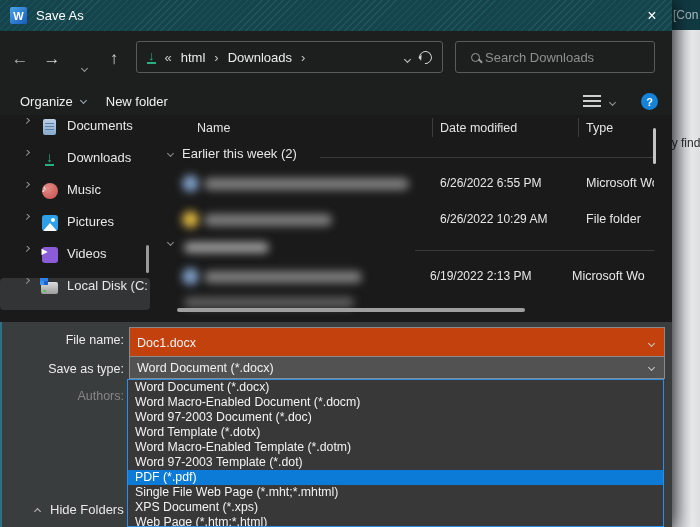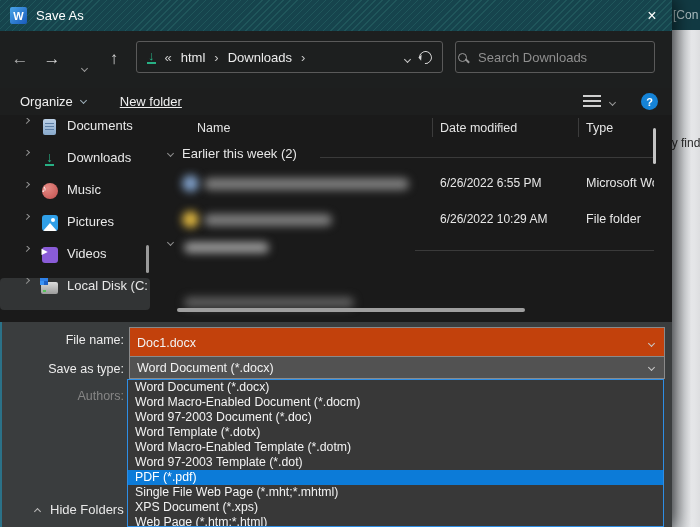--- a/index.html
+++ b/index.html
@@ -41,30 +41,30 @@
 
   .address { position:absolute; left:136px; top:10px; width:307px; height:32px; border:1px solid #5a5a5a; border-radius:3px;
     display:flex; align-items:center; padding:0 10px; color:#ececec; font-size:13px; gap:9px; }
   .drive-glyph { color:#27b084; font-weight:bold; font-size:13px; line-height:11px; border-bottom:2px solid #27b084; padding:0 1px 1px; }
   .addr-sep { color:#c9c9c9; font-size:13px; }
   .addr-spacer { flex:1; }
   .refresh-icon { width:13px; height:13px; border:1.6px solid #d6d6d6; border-radius:50%; border-left-color:transparent; transform:rotate(-40deg); position:relative; }
   .refresh-icon::after { content:""; position:absolute; left:-3px; top:-2px; border:3px solid transparent; border-right-color:#d6d6d6; transform:rotate(45deg); }
 
   .searchbox { position:absolute; left:455px; top:10px; width:200px; height:32px; border:1px solid #5a5a5a; border-radius:3px;
-    display:flex; align-items:center; padding:0 2px; gap:11px; }
+    display:flex; align-items:center; padding:0 15px; gap:5px; }
   .lens-icon { width:9px; height:9px; border:1.5px solid #9a9a9a; border-radius:50%; position:relative; flex:none; }
   .lens-icon::after { content:""; position:absolute; width:5px; height:1.5px; background:#9a9a9a; right:-4px; bottom:-1px; transform:rotate(45deg); }
   .search-ph { color:#8f8f8f; font-size:13px; }
 
   
   .toolrow { position:absolute; top:88px; left:0; right:0; height:27px; background:#1d1e1e; display:flex; align-items:center; color:#f0f0f0; font-size:13px; }
   .organize { margin-left:20px; display:flex; align-items:center; gap:8px; }
   .organize .chev { color:#9fb0ba; margin-top:-2px; }
-  .newfolder { margin-left:34px;text-decoration:underline; }
+  .newfolder { margin-left:20px; }
   .tool-right { position:absolute; right:14px; display:flex; align-items:center; }
   .view-icon { width:18px; height:14px; background-image:repeating-linear-gradient(to bottom,#cfcfcf 0 2px, transparent 2px 5px); }
   .view-caret { color:#9a9a9a; margin-left:9px; margin-top:-2px; }
   .help-btn { width:17px; height:17px; border-radius:50%; background:#1583d7; color:#fff; font-size:11px; font-weight:bold;
     display:flex; align-items:center; justify-content:center; margin-left:26px; }
 
   
   .main { position:absolute; top:115px; left:0; right:0; height:207px; background:#1a1a1a; overflow:hidden; }
 
   .sidebar { position:absolute; left:0; top:0; bottom:0; width:160px; }
@@ -257,20 +257,26 @@
           <span class="row-date">6/26/2022 10:29 AM</span>
           <span class="row-type">File folder</span>
         </div>
 
         <div class="group-hdr" style="left:8px; top:125px">
           <i class="chev down sm"></i>
         </div>
         <span class="group-blob" style="left:24px; top:127px; width:85px"></span>
         <span class="group-line" style="left:255px; width:239px; top:135px"></span>
 
+        <div class="file-row" style="top:145px">
+          <span class="row-icon word"></span>
+          <span class="row-blob" style="width:158px"></span>
+          <span class="row-date" style="left:270px">6/19/2022 2:13 PM</span>
+          <span class="row-type" style="left:412px">Microsoft Wo</span>
+        </div>
 
         <span class="group-blob" style="left:24px; top:182px; width:170px; background:#5d5d5d"></span>
 
         <div class="hscrollbar"></div>
         <div class="vscrollbar"></div>
       </div>
     </div>
 
     <div class="bottom">
       <span class="form-label lbl-filename">File name:</span>

